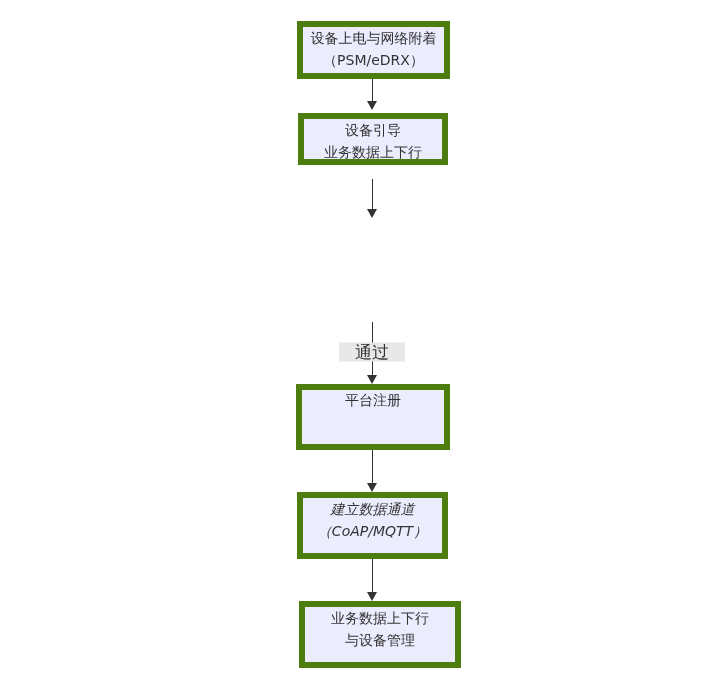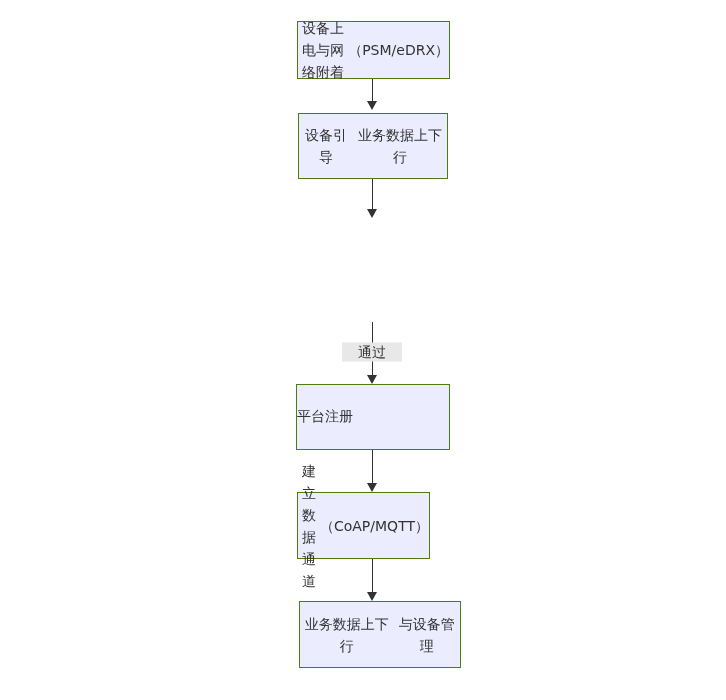--- a/index.html
+++ b/index.html
@@ -11,34 +11,34 @@
     width: 726px;
     height: 700px;
     background: #ffffff;
     overflow: hidden;
   }
 
   
   .flow-node {
     position: absolute;
     background: #ECECFF;
-    border: 1px solid #4d7c0f;
+    border: 6px solid #4d7c0f;
     color: #333333;
     font-size: 14px;
     line-height: 22px;
     display: flex;
-    flex-direction: row;
+    flex-direction: column;
     align-items: center;
-    justify-content: space-between;
+    justify-content: flex-start;
     text-align: center;
   }
   .node-1 { left: 297px; top: 21px;  width: 153px; height: 58px; }
-  .node-2 { left: 298px; top: 113px; width: 150px; height: 66px; }
+  .node-2 { left: 298px; top: 113px; width: 150px; height: 52px; }
   .node-4 { left: 296px; top: 384px; width: 154px; height: 66px; font-family: Liberation Mono, monospace; }
-  .node-5 { left: 297px; top: 492px; width: 133px; height: 67px; }
+  .node-5 { left: 297px; top: 492px; width: 151px; height: 67px; font-style: italic; }
   .node-6 { left: 299px; top: 601px; width: 162px; height: 67px; }
 
   
   .diamond-wrap {
     position: absolute;
     left: 320px; top: 218px;
     width: 105px; height: 104px;
   }
   .diamond-wrap svg { position: absolute; left: 0; top: 0; }
   .diamond-label {
@@ -70,21 +70,21 @@
   .line-4 { top: 450px; height: 34px; }  .head-4 { top: 483px; }
   .line-5 { top: 559px; height: 34px; }  .head-5 { top: 592px; }
 
   
   .edge-label {
     position: absolute;
     left: 372px; top: 352px;
     transform: translate(-50%, -50%);
     background: #e8e8e8;
     color: #333333;
-    font-size: 14px;
+    font-size: 17px;
     padding: 0 16px;
     line-height: 19px;
     white-space: nowrap;
   }
 </style>
 </head>
 <body>
 
 <div class="canvas">
 

